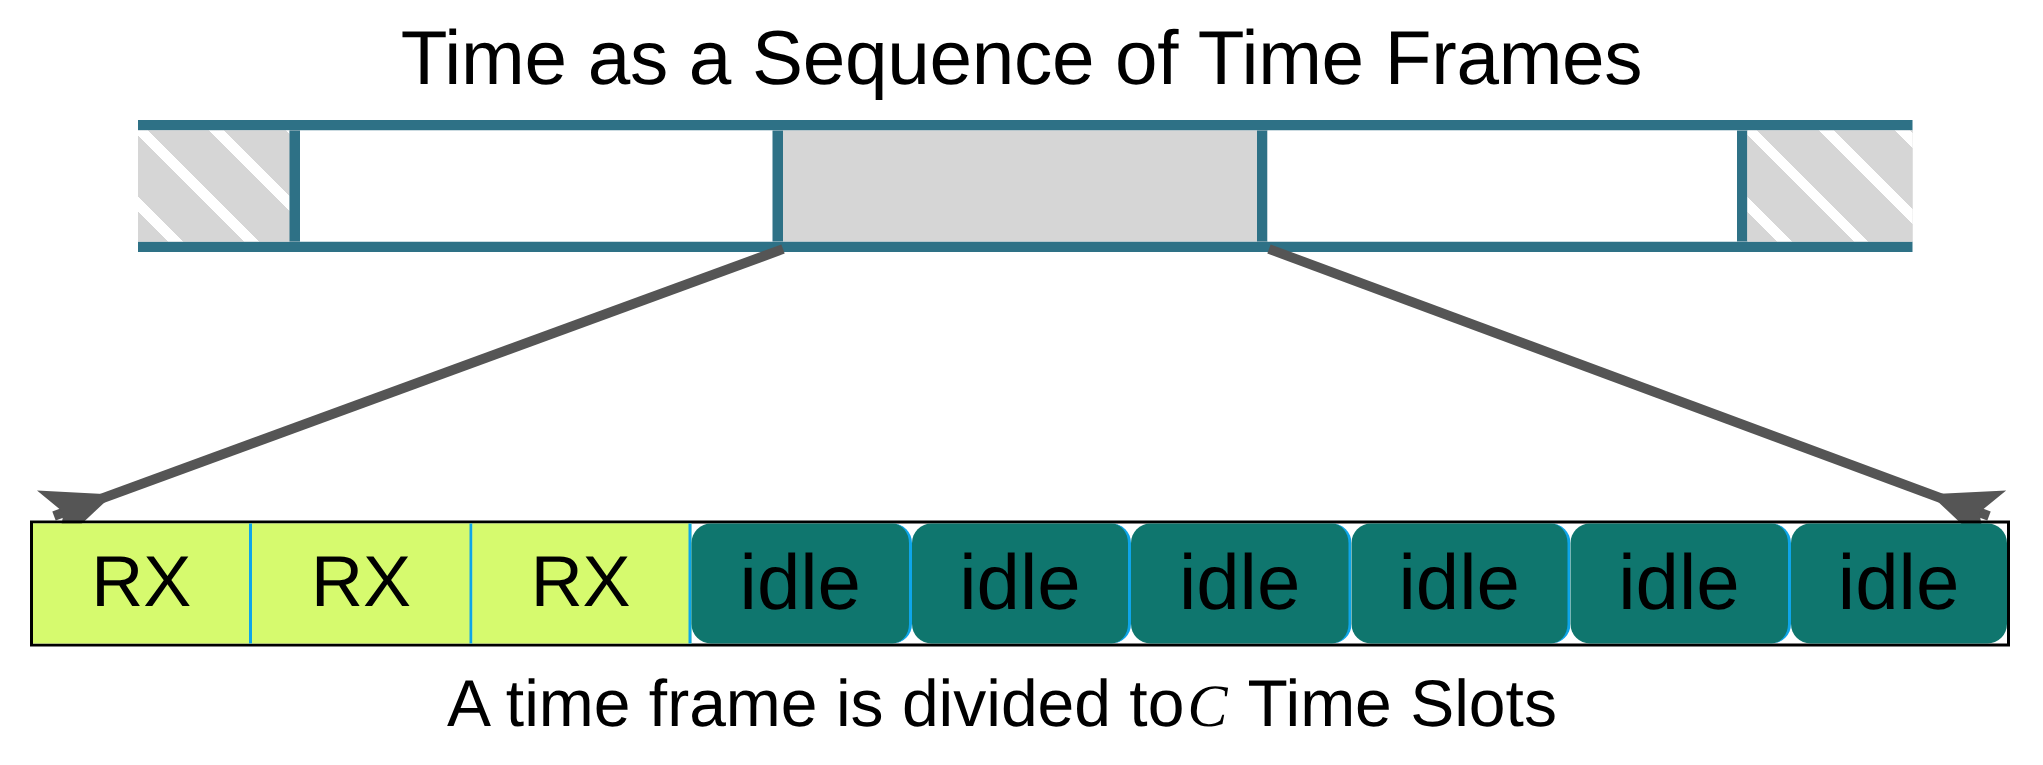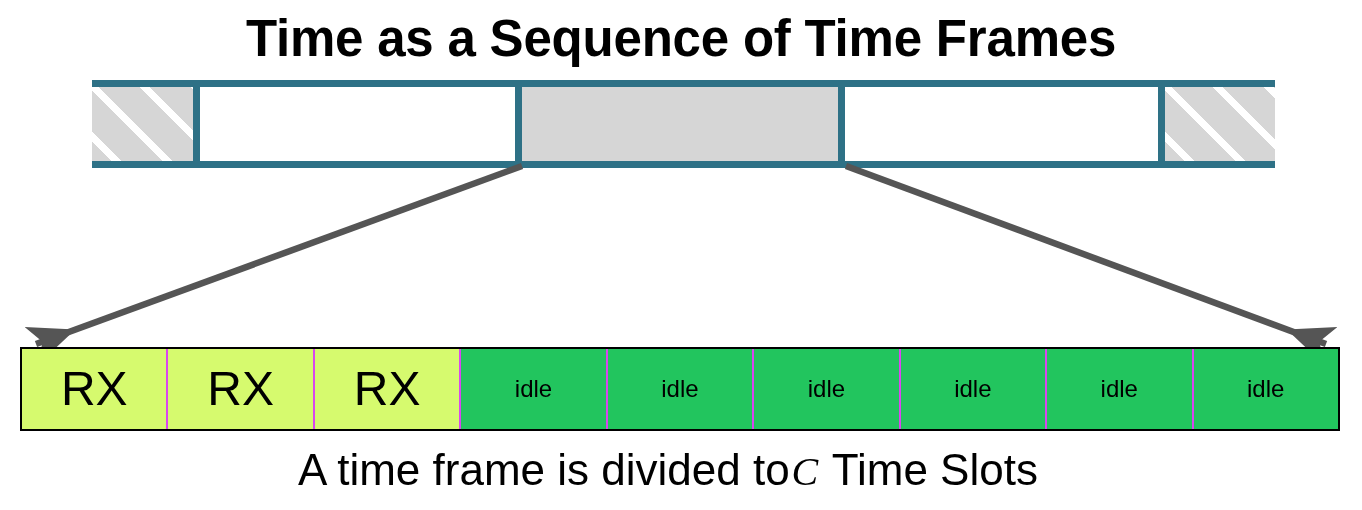--- a/index.html
+++ b/index.html
@@ -17,21 +17,21 @@
 
   
   #title {
     position: absolute;
     left: 0;
     top: 8px;
     width: 1362px;
     text-align: center;
     font-family: "Liberation Sans", sans-serif;
     font-size: 51px;
-    font-weight: 700;
+    font-weight: 400;
     line-height: 62px;
     color: #000000;
     letter-spacing: -0.2px;
     white-space: nowrap;
   }
 
   
   #timeline {
     position: absolute;
     left: 92px;
@@ -77,36 +77,37 @@
     top: 347px;
     width: 1320px;
     height: 84px;
     box-sizing: border-box;
     border: 2px solid #000000;
     display: flex;
   }
   .slot {
     box-sizing: border-box;
     flex: 1 1 0;
-    border-right: 2px solid #d946ef;
+    border-right: 2px solid #0ea5e9;
     display: flex;
     align-items: center;
     justify-content: center;
     font-family: "Liberation Sans", sans-serif;
     color: #000000;
     line-height: 1;
   }
   .slot:last-child { border-right: none; }
   .slot.active {
     background: #d6fa6e;
     font-size: 48px;
   }
   .slot.idle {
-    background: #22c55e;
-    font-size: 24px;
+    background: #0f766e;
+    font-size: 52px;
+    border-radius: 13px;
   }
 
   
   #caption {
     position: absolute;
     left: 0;
     top: 442px;
     width: 1336px;
     text-align: center;
     font-family: "Liberation Sans", sans-serif;

